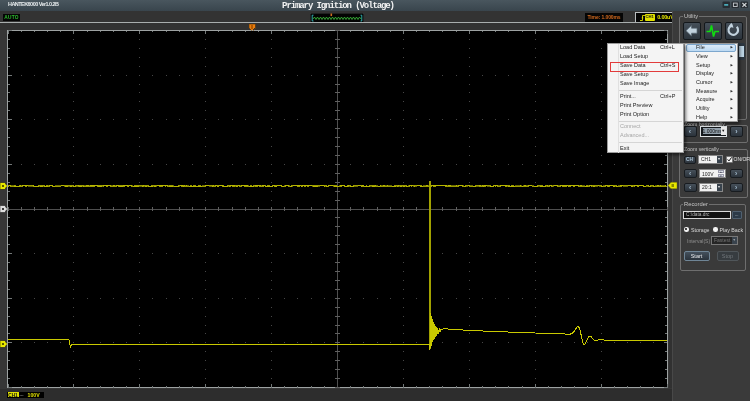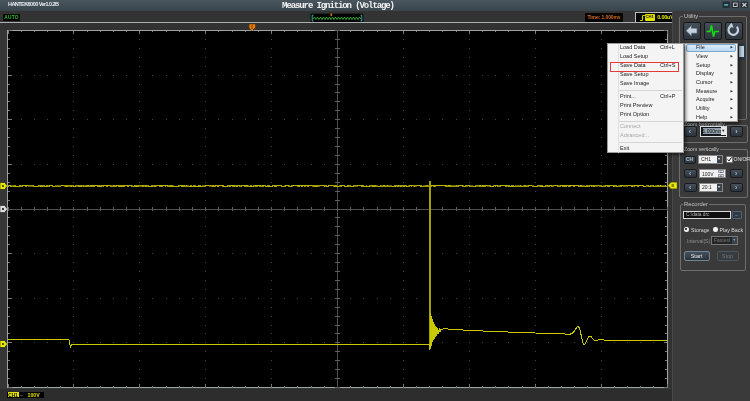--- a/index.html
+++ b/index.html
@@ -4,21 +4,21 @@
 <style>
 html,body{margin:0;padding:0;}
 body{width:750px;height:401px;position:relative;overflow:hidden;background:#333;font-family:"Liberation Sans",sans-serif;}
 .abs{position:absolute;}
 </style>
 </head>
 <body>
 
 <div class="abs" style="left:0;top:0;width:750px;height:11px;background:linear-gradient(#49565e,#39454d);"></div>
 <div class="abs" style="left:8px;top:1px;font-size:5.5px;font-weight:bold;color:#e8ecee;letter-spacing:-0.55px;font-family:'Liberation Sans',sans-serif;">HANTEK6000 Ver1.0.2B</div>
-<div class="abs" style="left:230px;top:1px;width:216px;text-align:center;font-size:9px;font-weight:bold;color:#f2f2f2;font-family:'Liberation Mono',monospace;letter-spacing:-1.1px;">Measure Ignition (Voltage)</div>
+<div class="abs" style="left:230px;top:1px;width:216px;text-align:center;font-size:9px;font-weight:bold;color:#f2f2f2;font-family:'Liberation Mono',monospace;letter-spacing:-1.1px;">Primary Ignition (Voltage)</div>
 
 <svg class="abs" style="left:722px;top:0.5px;" width="27" height="8" viewBox="0 0 27 8">
 <rect x="0.5" y="0.5" width="7.5" height="6.5" rx="1" fill="#272d33"></rect>
 <rect x="9.5" y="0.5" width="7.5" height="6.5" rx="1" fill="#272d33"></rect>
 <rect x="18.5" y="0.5" width="7.5" height="6.5" rx="1" fill="#272d33"></rect>
 <rect x="2.2" y="3.2" width="4" height="1.4" fill="#54cada"></rect>
 <rect x="11.4" y="2.1" width="3.8" height="3.4" fill="none" stroke="#c8cdd0" stroke-width="0.9"></rect>
 <path d="M20.4,2 L24.4,5.8 M24.4,2 L20.4,5.8" stroke="#d4d8da" stroke-width="1.1"></path>
 </svg>
 

